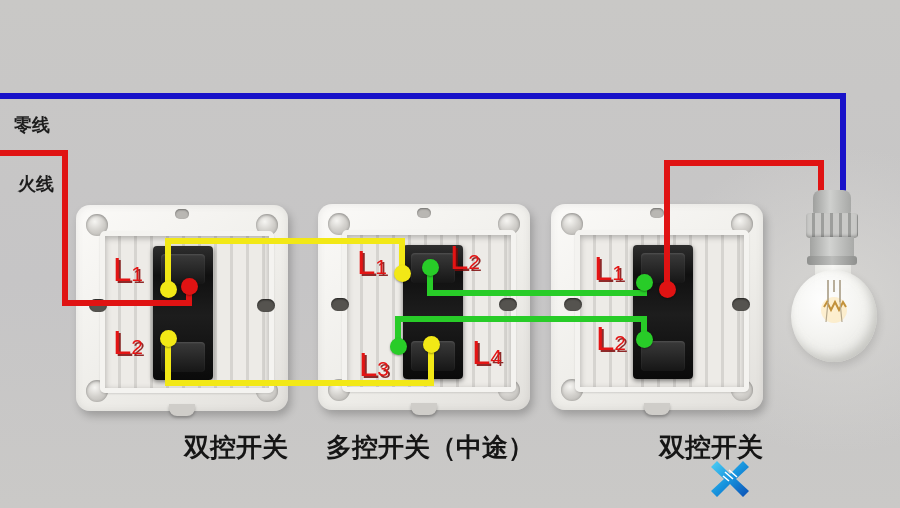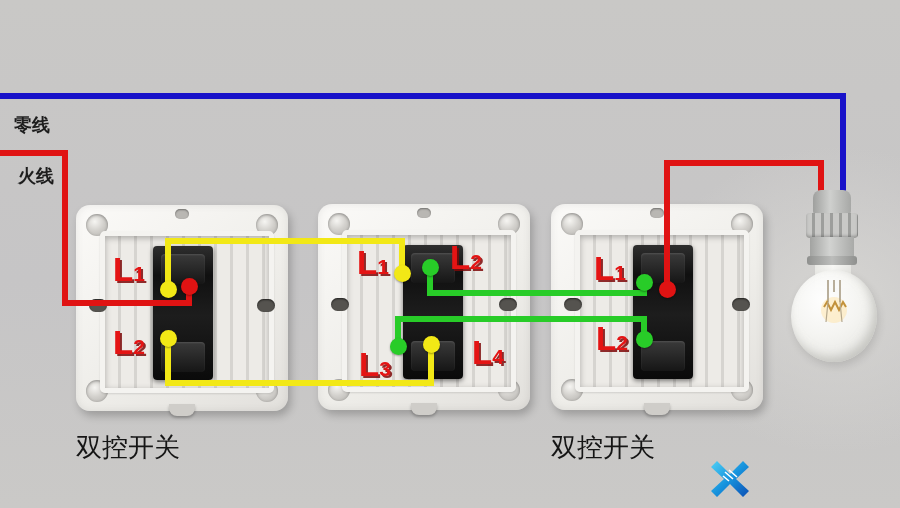--- a/index.html
+++ b/index.html
@@ -12,25 +12,25 @@
   }
   .abs { position:absolute; }
 
   
   .title {
     left:62px; top:25px; font-size:32px; font-weight:bold; color:#141414;
     letter-spacing:2px; white-space:nowrap;
   }
   .side-label { font-size:18px; font-weight:bold; color:#1d1d1d; white-space:nowrap; }
   .caption {
-    top:430px; font-size:26px; font-weight:normal; color:#151515;
-    text-align:left; white-space:nowrap;
+    top:430px; font-size:26px; font-weight:bold; color:#151515;
+    text-align:right; white-space:nowrap;
   }
   .term-label {
-    font-size:21px; font-weight:bold; color:var(--terminal-label-red,#e41414);
+    font-size:21px; font-weight:normal; color:var(--terminal-label-red,#e41414);
     text-shadow:2px 2px 0 rgba(125,8,8,.85); z-index:7; line-height:1;
   }
   .term-label::first-letter { font-size:33px; }
 
   
   .wire { position:absolute; z-index:5; }
   .w-blue   { background:var(--neutral-wire-blue,#1812c9); }
   .w-red    { background:var(--live-wire-red,#e01313); }
   .w-yellow { background:var(--traveler-wire-yellow,#f2e816); }
   .w-green  { background:var(--traveler-wire-green,#28cc28); }
@@ -127,21 +127,21 @@
     color:var(--watermark-blue,#5757f2); letter-spacing:1px; white-space:nowrap; z-index:8;
   }
   .wm-logo { left:710px; top:460px; z-index:8; }
 </style>
 </head>
 <body>
 
 <div id="stage">
 
   <div class="abs side-label" style="left:14px;top:113px">零线</div>
-  <div class="abs side-label" style="left:18px;top:164px">火线</div>
+  <div class="abs side-label" style="left:18px;top:172px">火线</div>
 
   <div class="wire w-blue" style="left:0;top:93px;width:846px;height:6px"></div>
   <div class="wire w-blue" style="left:840px;top:93px;width:6px;height:104px"></div>
 
   <div class="wire w-red" style="left:0;top:150px;width:68px;height:6px"></div>
   <div class="wire w-red" style="left:62px;top:150px;width:6px;height:156px"></div>
   <div class="wire w-red" style="left:62px;top:300px;width:130px;height:6px"></div>
   <div class="wire w-red" style="left:186px;top:286px;width:6px;height:20px"></div>
 
   <div class="wire w-red" style="left:664px;top:163px;width:6px;height:126px"></div>
@@ -231,20 +231,21 @@
   <div class="bulb-neck"></div>
   <div class="bulb-glass"></div>
   <svg class="filament" width="44" height="58" viewBox="0 0 44 58">
     <circle cx="22" cy="30" r="13" fill="#ffe3a6" opacity="0.5"></circle>
     <path d="M16,0 L16,22 M28,0 L28,22 M22,0 L22,12" stroke="#a89c84" stroke-width="1.6" fill="none"></path>
     <path d="M12,27 l3,-5 4,8 4,-8 4,8 4,-8 3,5" stroke="#c2913b" stroke-width="2" fill="none"></path>
     <path d="M16,22 L14,42 M28,22 L30,42" stroke="#b5a88d" stroke-width="1.2" fill="none"></path>
   </svg>
 
   <div class="abs caption" style="left:76px;width:212px">双控开关</div>
+  <div class="abs caption" style="left:318px;width:216px">多控开关（中途）</div>
   <div class="abs caption" style="left:551px;width:212px">双控开关</div>
 
   <svg class="abs wm-logo" width="40" height="38" viewBox="0 0 40 38">
     <defs>
       <linearGradient id="wmg" x1="0" y1="0" x2="1" y2="1">
         <stop offset="0" stop-color="#4fd0f5"></stop>
         <stop offset="0.5" stop-color="#1793dd"></stop>
         <stop offset="1" stop-color="#0b4fb4"></stop>
       </linearGradient>
     </defs>

